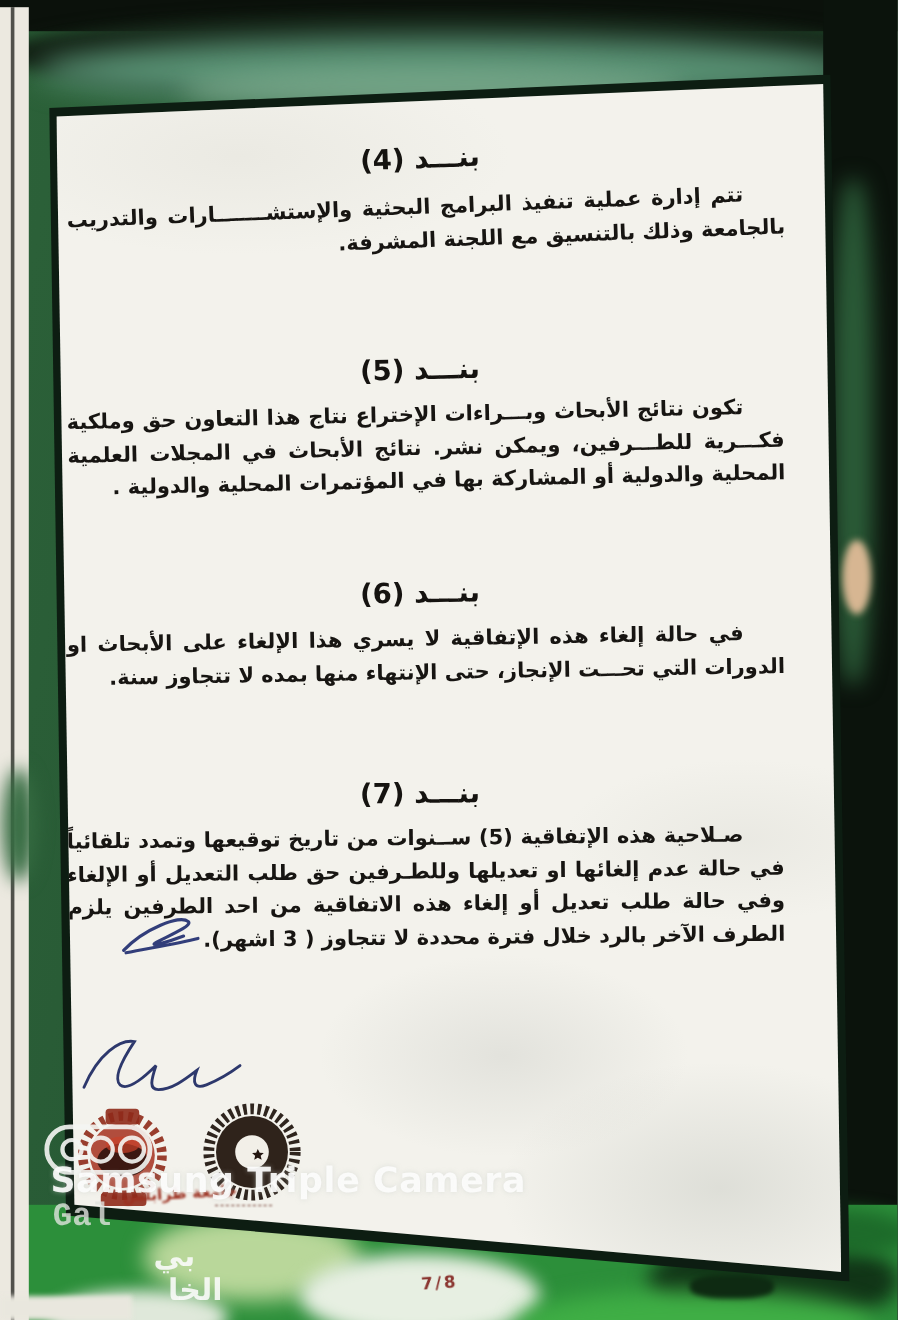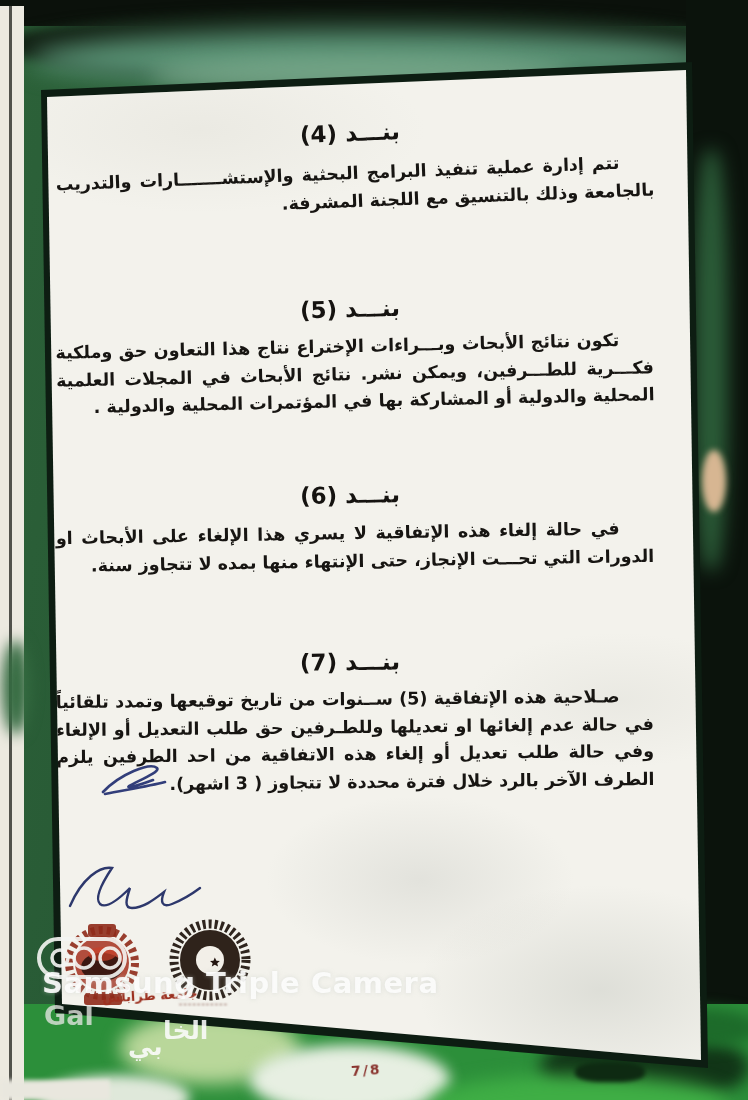--- a/index.html
+++ b/index.html
@@ -61,23 +61,23 @@
   .stamp-cap-tiny{position:absolute;left:143px;top:999px;width:120px;
     color:#5d2014;font-size:6.5px;font-weight:bold;direction:rtl;text-align:center;
     filter:blur(1px);letter-spacing:1px;}
   
   .sig{position:absolute;}
   
   .wm1{position:absolute;left:42px;top:966px;font-size:29px;font-weight:600;
     color:rgba(252,252,252,.92);letter-spacing:.5px;filter:blur(.4px);
     text-shadow:0 0 4px rgba(200,205,200,.5);}
   .wm-frag{position:absolute;color:rgba(252,252,252,.88);font-weight:600;filter:blur(.4px);}
-  .wm-gal{left:44px;top:1000px;font-size:27px;color:rgba(225,228,222,.8);}
+  .wm-gal{left:44px;top:1000px;font-size:27px;color:rgba(225,228,222,.8);font-family:Liberation Mono, monospace;}
   .wm-bi{left:93px;top:1032px;font-size:25px;margin-left:35px;}
-  .wm-kha{left:140px;top:1016px;font-size:25px;margin-left:23px;}
+  .wm-kha{left:140px;top:1060px;font-size:25px;}
   .wm-dev{left:192px;top:1030px;font-size:27px;}
   .page-num{position:absolute;left:351px;top:1062px;font-size:14px;font-weight:bold;
     color:#7a1410;opacity:.85;transform:rotate(-4deg);letter-spacing:2px;filter:blur(.4px);}
 </style>
 </head>
 <body>
 
 <div id="photo">
 
   <div class="abs top-strip"></div>

